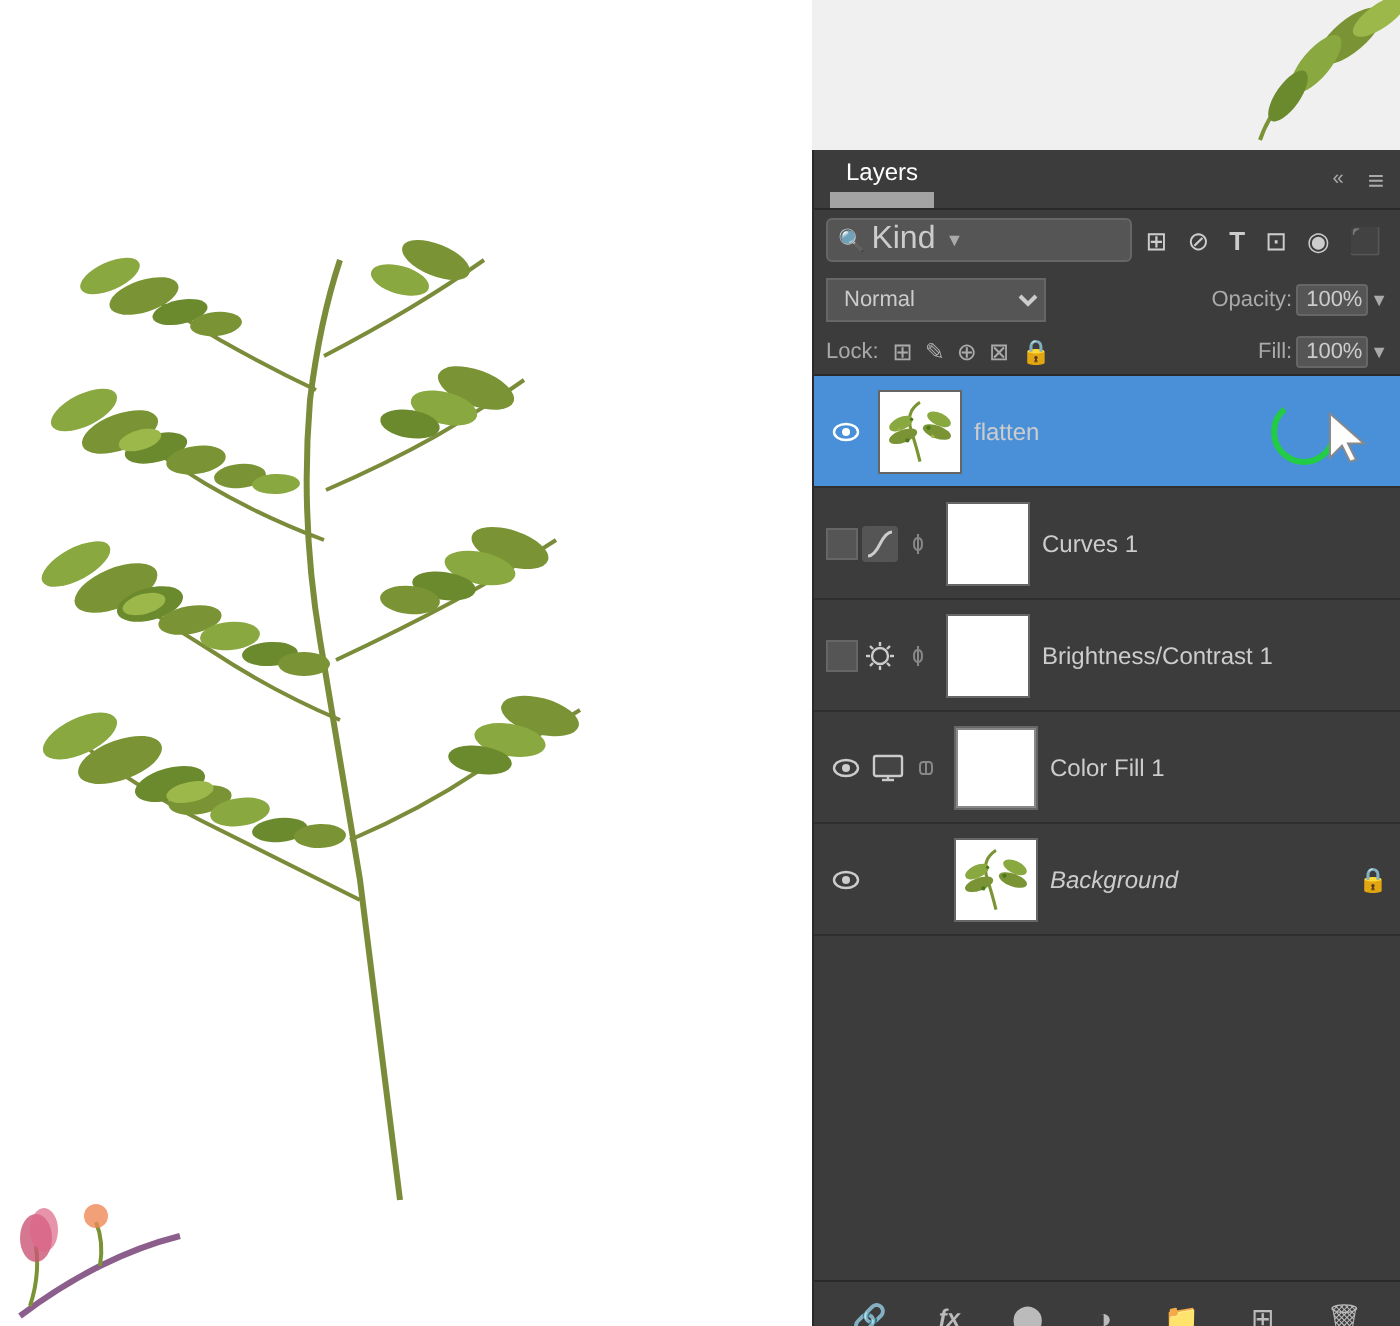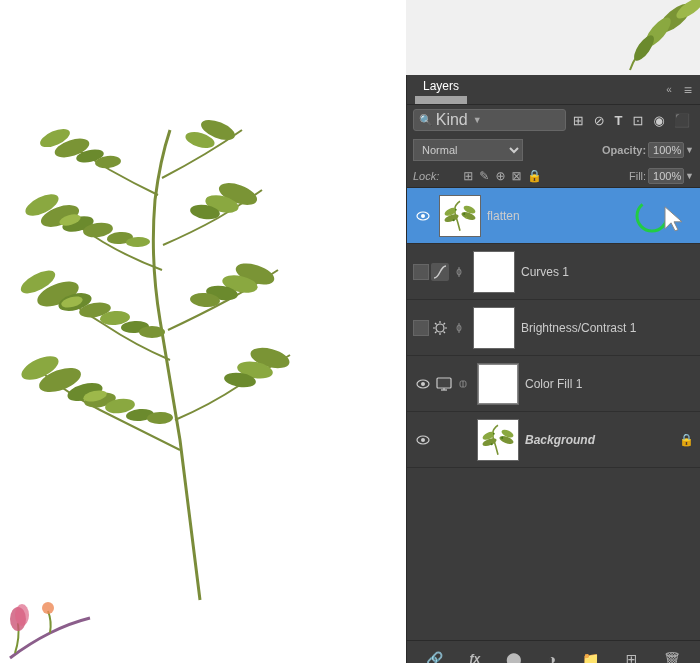--- a/index.html
+++ b/index.html
@@ -128,21 +128,20 @@
     .opacity-box {
       display: flex;
       align-items: center;
       margin-left: auto;
     }
 
     .opacity-label {
       color: #aaa;
       font-size: 11px;
       margin-right: 2px;
-      font-weight: bold;
     }
 
     .opacity-value {
       color: #ccc;
       font-size: 11px;
       background: #555;
       border: 1px solid #666;
       padding: 1px 4px;
       border-radius: 2px;
       width: 36px;
@@ -161,22 +160,21 @@
       align-items: center;
       padding: 3px 6px;
       gap: 4px;
       background: #3c3c3c;
       border-bottom: 1px solid #2a2a2a;
     }
 
     .lock-label {
       color: #aaa;
       font-size: 11px;
-      margin-right: 19px;
-      font-style: italic;
+      margin-right: 2px;
     }
 
     .lock-icon {
       color: #aaa;
       font-size: 12px;
       cursor: pointer;
       padding: 1px;
     }
 
     .fill-box {
@@ -290,21 +288,20 @@
       flex: 1;
       color: #ccc;
       font-size: 12px;
       white-space: nowrap;
       overflow: hidden;
       text-overflow: ellipsis;
     }
 
     .layer-name.italic {
       font-style: italic;
-      font-weight: bold;
     }
 
     .layer-lock-icon {
       color: #aaa;
       font-size: 12px;
       margin-left: auto;
     }
 
     
     .green-circle {

